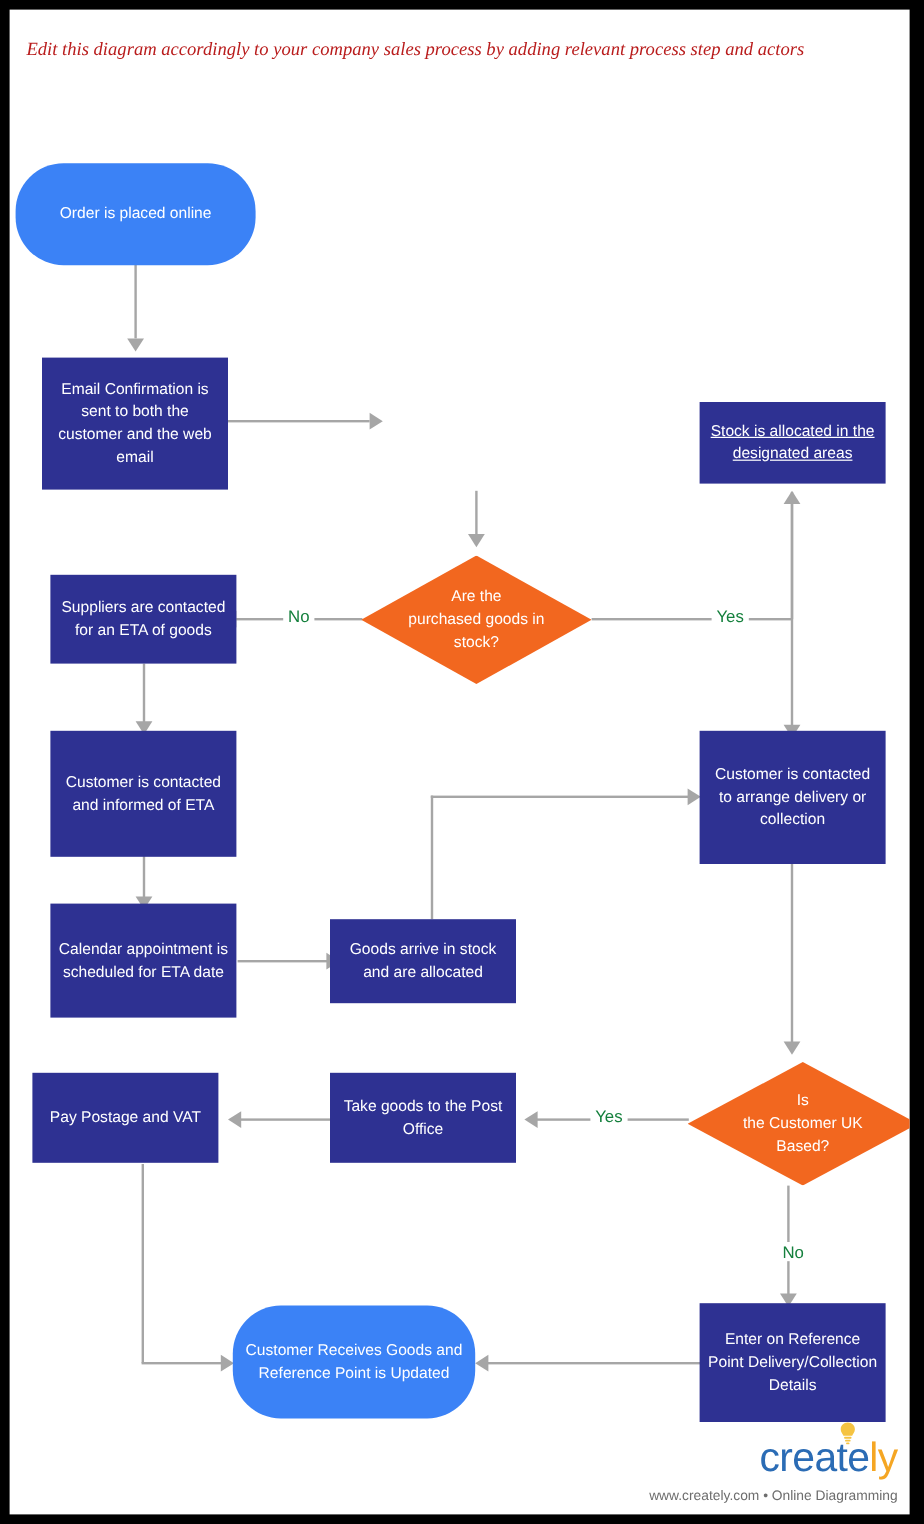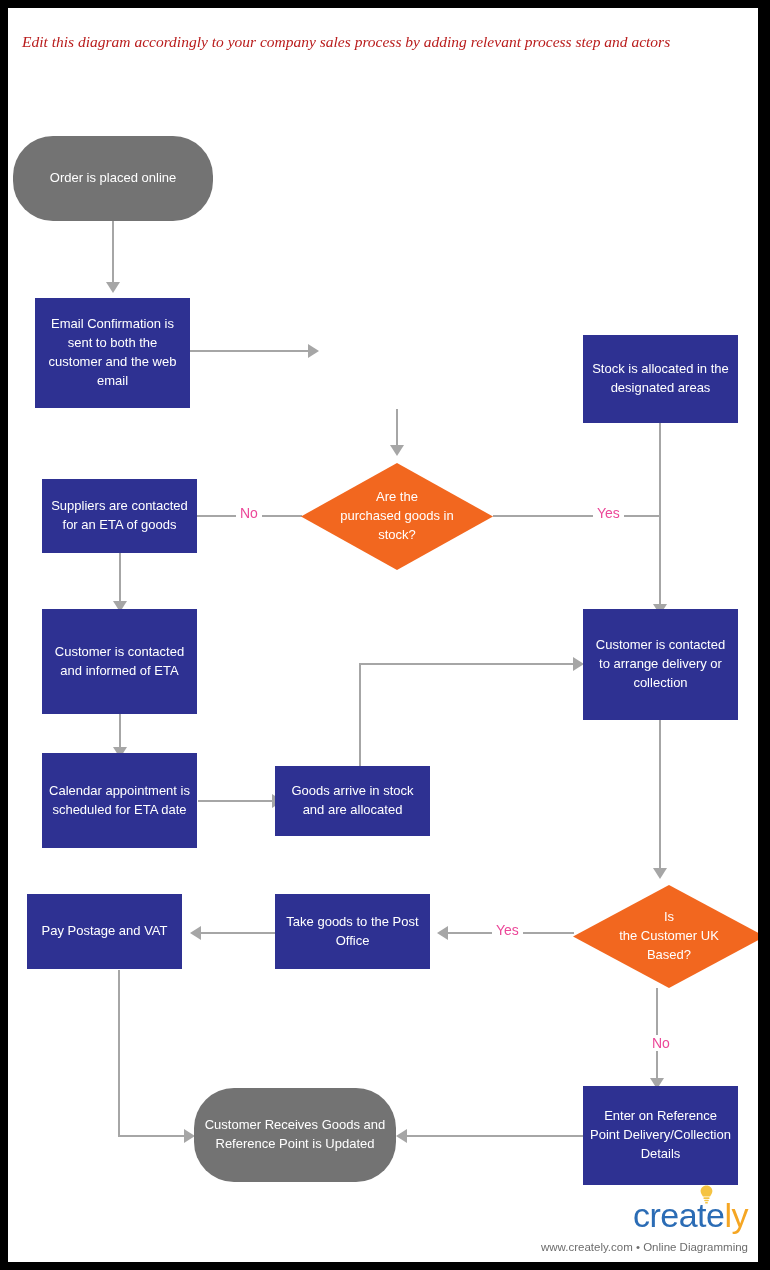--- a/index.html
+++ b/index.html
@@ -55,21 +55,21 @@
     justify-content: center;
     text-align: center;
     color: #ffffff;
     font-family: "Liberation Sans", sans-serif;
     font-size: 13px;
     line-height: 1.45;
     padding: 2px 6px;
     z-index: 5;
   }
   .proc  { background: #2E3192; }
-  .term  { background: #737373; border-radius: 40px; }
+  .term  { background: #3b82f6; border-radius: 40px; }
   .dec   { background: #F2671F; }
   .dec .dectext {
     position: relative;
     z-index: 2;
     white-space: pre-line;
   }
   .diamond-shape {
     position: absolute;
     inset: 0;
     background: #F2671F;
@@ -93,21 +93,21 @@
   }
   .arrow.down  { border-left: 7px solid transparent; border-right: 7px solid transparent; border-top: 11px solid #A6A6A6; }
   .arrow.up    { border-left: 7px solid transparent; border-right: 7px solid transparent; border-bottom: 11px solid #A6A6A6; }
   .arrow.left  { border-top: 7px solid transparent; border-bottom: 7px solid transparent; border-right: 11px solid #A6A6A6; }
   .arrow.right { border-top: 7px solid transparent; border-bottom: 7px solid transparent; border-left: 11px solid #A6A6A6; }
 
   .edge-label {
     position: absolute;
     font-family: "Liberation Sans", sans-serif;
     font-size: 14px;
-    color: #ec4899;
+    color: #15803d;
     background: #ffffff;
     padding: 0 4px;
     z-index: 4;
     white-space: nowrap;
   }
 
   #footer-logo {
     position: absolute;
     right: 10px;
     bottom: 30px;
@@ -202,21 +202,21 @@
 
   <div class="node term" style="left:5px; top:128px; width:200px; height:85px;">
     <span>Order is placed online</span>
   </div>
 
   <div class="node proc" style="left:27px; top:274px; width:155px; height:110px;margin-top:16px;">
     <span>Email Confirmation is sent to both the customer and the web email</span>
   </div>
 
 
-  <div class="node proc" style="left:575px; top:327px; width:155px; height:88px;">
+  <div class="node proc" style="left:575px; top:327px; width:155px; height:68px;text-decoration:underline;">
     <span>Stock is allocated in the designated areas</span>
   </div>
 
   <div class="node dec" style="left:293px; top:455px; width:192px; height:107px;">
     <span class="diamond-shape"></span>
     <span class="dectext" style="white-space: pre-line;">Are the
 purchased goods  in
 stock?</span>
   </div>
 

